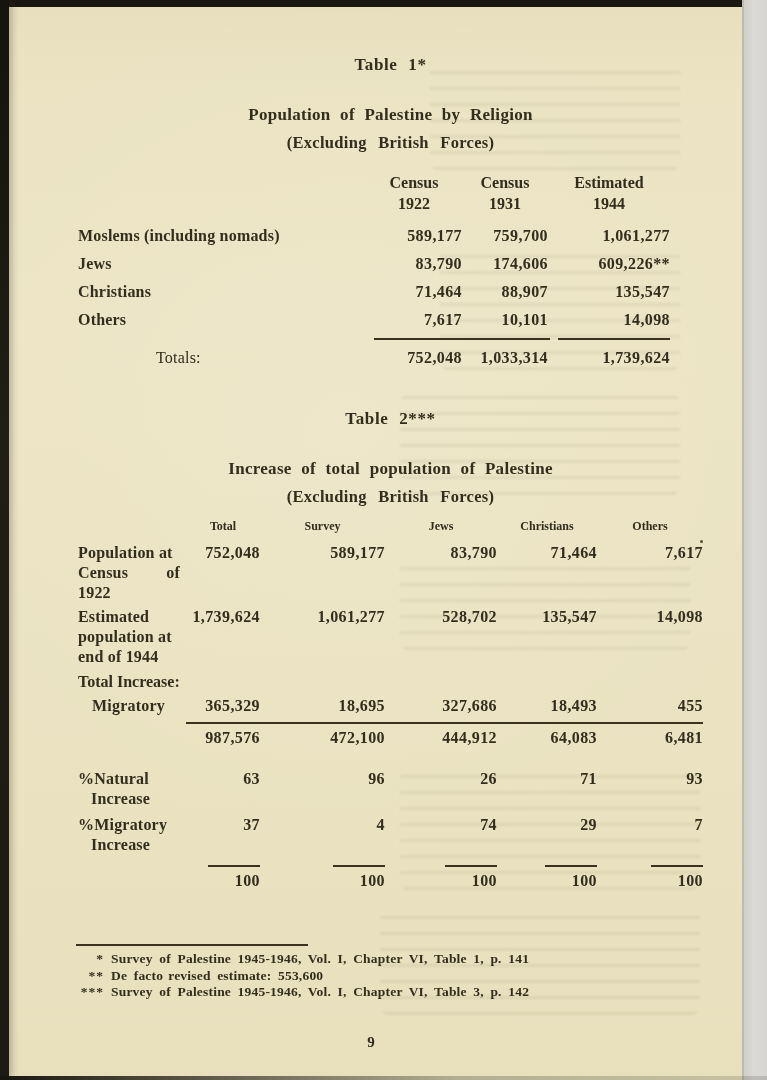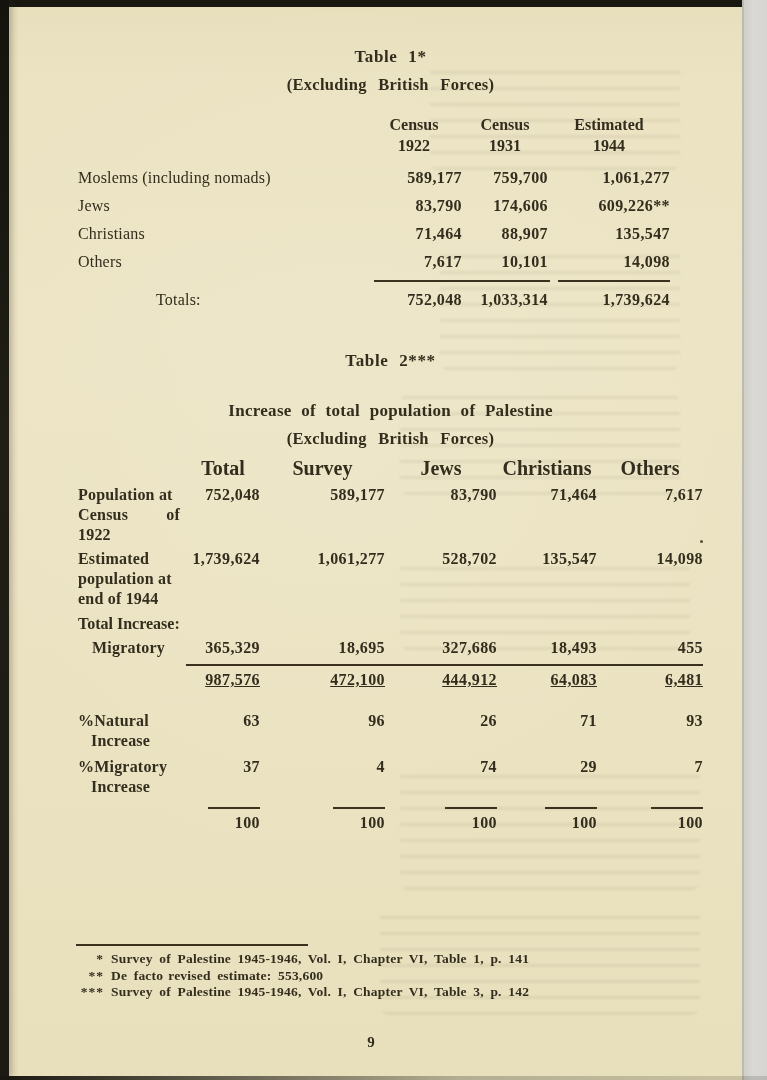--- a/index.html
+++ b/index.html
@@ -23,54 +23,54 @@
   
   .ghost{
     position:absolute;z-index:0;pointer-events:none;border-radius:8px;
     background:repeating-linear-gradient(0deg, rgba(108,104,74,0.09) 0 3px, rgba(108,104,74,0) 3px 16px);
     filter:blur(1.3px);
   }
   .speck{position:absolute;width:3px;height:3px;border-radius:50%;background:rgba(62,52,30,.85);z-index:2;}
 
   .content{position:absolute;left:78px;top:42px;width:625px;z-index:2;}
 
-  .t-title{margin:4px;text-align:center;font-size:17px;font-weight:bold;letter-spacing:.6px;word-spacing:6px;height:22px;line-height:22px;}
+  .t-title{margin:12px;text-align:center;font-size:17px;font-weight:bold;letter-spacing:.6px;word-spacing:6px;height:22px;line-height:22px;}
   .t-head{margin:28px 0 0 0;text-align:center;font-size:17px;font-weight:bold;word-spacing:5px;letter-spacing:.3px;height:22px;line-height:22px;}
   .t-sub{margin:6px 0 0 0;text-align:center;font-size:16.5px;font-weight:bold;word-spacing:7px;letter-spacing:.3px;height:22px;line-height:22px;}
 
   table{border-collapse:collapse;table-layout:fixed;}
   td,th{padding:0;}
 
   
   .t1{width:592px;margin-top:18px;}
   .t1 th{font-size:16px;font-weight:bold;text-align:center;line-height:21px;padding-bottom:8px;vertical-align:bottom;}
   .t1 th span{display:block;}
   .t1 td{font-size:16px;height:28px;line-height:28px;}
-  .t1 td.lbl{text-align:left;font-weight:normal;letter-spacing:.2px;}
+  .t1 td.lbl{text-align:left;font-weight:bold;letter-spacing:.2px;}
   .t1 td.num, .t2 td.num{text-align:right;font-weight:bold;letter-spacing:.4px;font-variant-numeric:tabular-nums;}
   .t1 tr.rulerow td{height:10px;line-height:10px;}
   .sumrule{height:0;border-top:2px solid #3a321f;width:88px;margin-left:auto;}
   .sumrule.w110{width:112px;}
   .t1 td.totals{padding-left:78px;font-weight:normal;}
 
   
   .sec2{margin-top:36px;}
   .t2{width:625px;margin-top:8px;}
-  .t2 th{font-size:20px;font-weight:bold;text-align:center;line-height:21px;padding-bottom:6px;vertical-align:bottom;}
+  .t2 th{font-size:12px;font-weight:bold;text-align:center;line-height:21px;padding-bottom:6px;vertical-align:bottom;}
   .t2 td{font-size:16px;vertical-align:top;line-height:20px;}
   .t2 td.lbl{font-weight:bold;letter-spacing:.2px;margin-top:12px;}
   .t2 tr.r1 td{padding-bottom:4px;}
   .t2 tr.r2 td{padding-bottom:2px;}
   .spread{word-spacing:34px;}
   .t2 tr.secrow td{padding-top:2px;height:22px;line-height:22px;font-weight:bold;}
   .t2 tr.inc td{height:26px;line-height:26px;}
   .t2 tr.inc td.lbl{padding-left:14px;}
   .t2 tr.crule td{height:8px;line-height:8px;}
   .contrule{height:0;border-top:2px solid #3a321f;margin-top:3px;}
-  .t2 tr.sums td{height:22px;line-height:22px;text-decoration:underline;}
+  .t2 tr.sums td{height:22px;line-height:22px;}
   .t2 tr.pct1 td{padding-top:20px;}
   .t2 tr.pct2 td{padding-top:6px;}
   .ind2{padding-left:13px;}
   .t2 tr.pct100 td{padding-top:10px;}
   .overline{height:0;border-top:2px solid #3a321f;width:52px;margin-left:auto;margin-bottom:4px;}
   .num100{text-align:right;font-weight:bold;letter-spacing:.4px;line-height:20px;}
 
   
   .footnotes{position:absolute;left:74px;top:944px;width:640px;z-index:2;font-size:13.5px;font-weight:bold;word-spacing:3px;letter-spacing:.2px;}
   .fn-rule{width:232px;border-top:2px solid #3a321f;margin:0 0 5px 2px;height:0;}
@@ -95,20 +95,21 @@
   <div class="ghost" style="top:395px;left:400px;width:280px;height:100px;"></div>
   <div class="ghost" style="top:560px;left:400px;width:290px;height:90px;"></div>
   <div class="ghost" style="top:770px;left:400px;width:300px;height:120px;"></div>
   <div class="ghost" style="top:905px;left:380px;width:320px;height:110px;"></div>
   <div class="speck" style="top:540px;left:700px;"></div>
 
   <main class="content">
 
     <section>
       <h2 class="t-title">Table 1*</h2>
+      <h3 class="t-head">Population of Palestine by Religion</h3>
       <h3 class="t-sub">(Excluding British Forces)</h3>
 
       <table class="t1">
         <colgroup>
             <col style="width:288px">
             <col style="width:96px">
             <col style="width:86px">
             <col style="width:122px">
           </colgroup>
         <thead>

